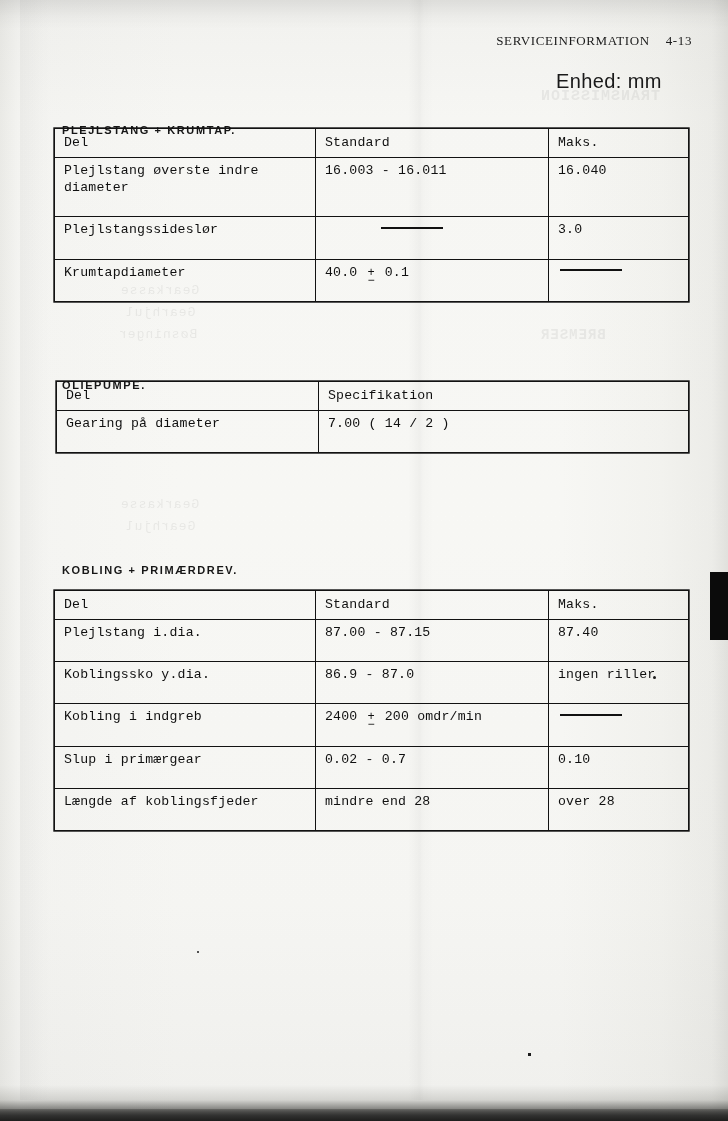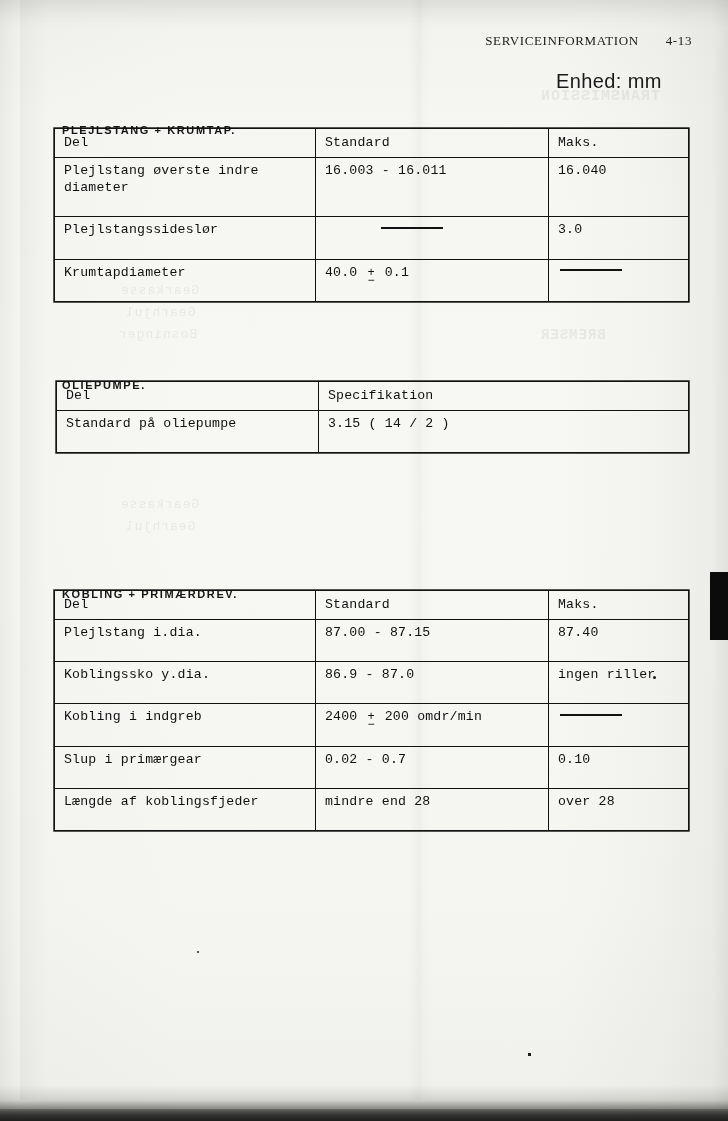--- a/index.html
+++ b/index.html
@@ -62,21 +62,21 @@
   .header {
     position: absolute;
     top: 33px;
     right: 36px;
     font-family: "Liberation Serif", "DejaVu Serif", serif;
     font-size: 13px;
     letter-spacing: 0.6px;
     color: #1a1a1a;
     white-space: pre;
   }
-  .header .pageno { margin-left: 27px; }
+  .header .pageno { margin-left: 16px; }
 
   .section-title {
     position: absolute;
     font-family: "Liberation Sans", "DejaVu Sans", sans-serif;
     font-size: 11px;
     font-weight: 600;
     letter-spacing: 1.6px;
     color: #161616;
     white-space: pre;
     margin-top: 36px;
@@ -222,27 +222,27 @@
     <colgroup>
         <col style="width:262px">
         <col style="width:370px">
       </colgroup>
     <tbody>
       <tr class="head">
         <td>Del</td>
         <td>Specifikation</td>
       </tr>
       <tr>
-        <td>Standard på oliepumpe</td>
-        <td>3.15 ( 14 / 2 )</td>
+        <td>Gearing på diameter</td>
+        <td>7.00 ( 14 / 2 )</td>
       </tr>
     </tbody>
   </table>
 
-  <div class="section-title" style="left:62px; top:552px;">KOBLING + PRIMÆRDREV.</div>
+  <div class="section-title" style="left:62px; top:528px;">KOBLING + PRIMÆRDREV.</div>
 
   <table class="spec" style="left:54px; top:590px; width:634px;">
     <colgroup>
         <col style="width:261px">
         <col style="width:233px">
         <col style="width:140px">
       </colgroup>
     <tbody>
       <tr class="head">
         <td>Del</td>

